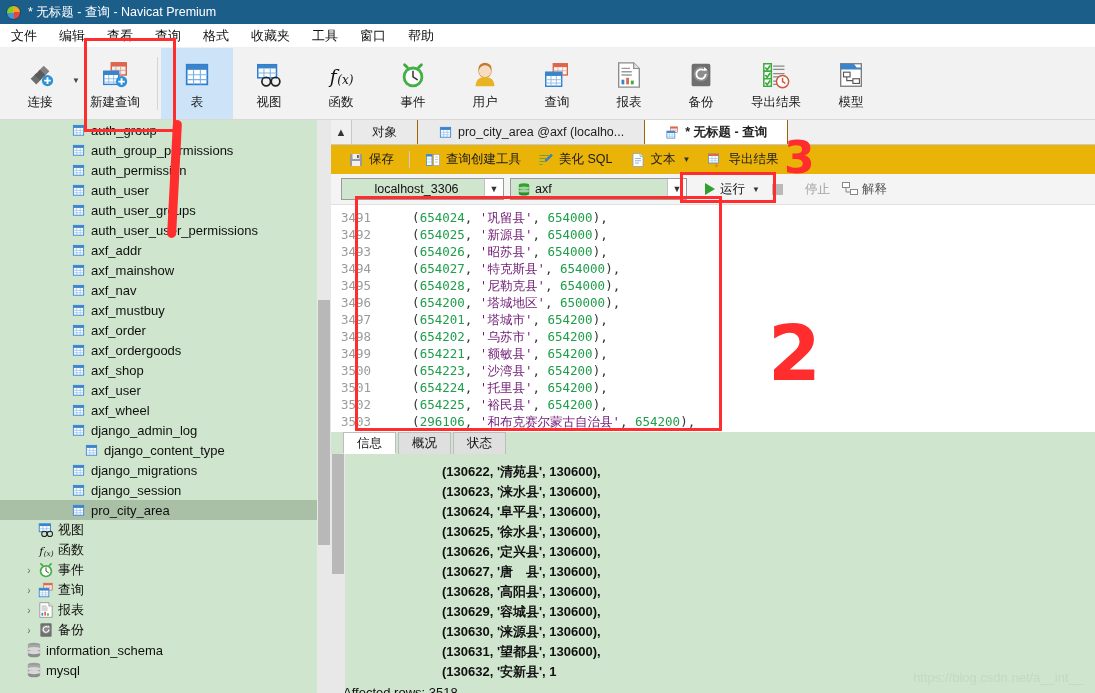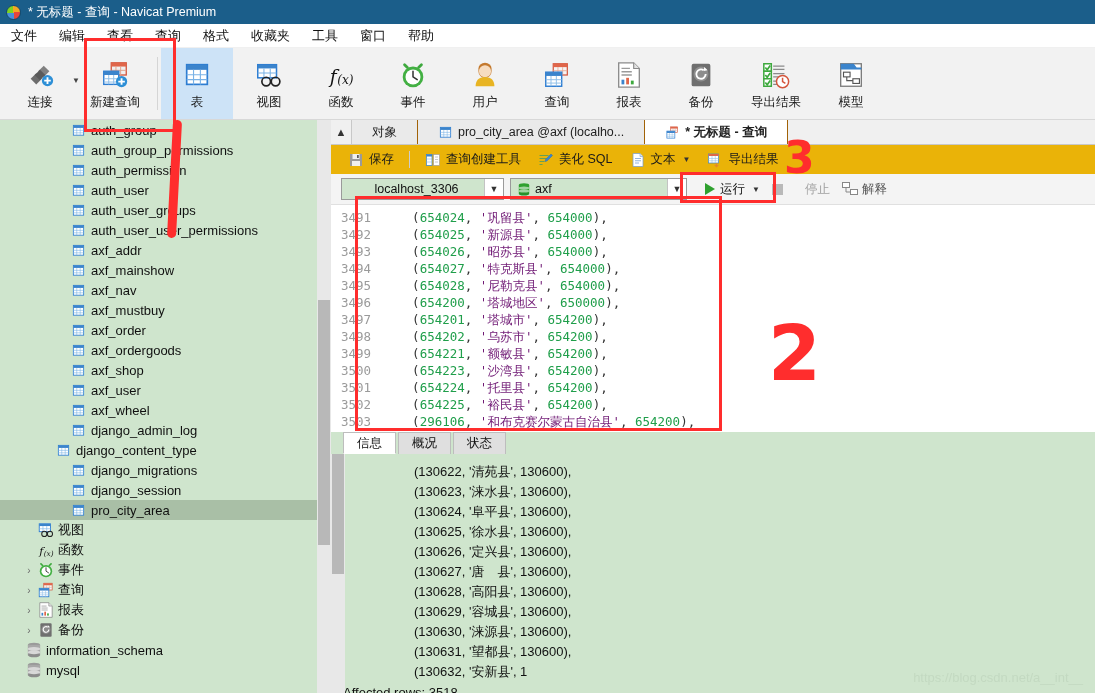--- a/index.html
+++ b/index.html
@@ -154,21 +154,21 @@
   .rtabs { height: 22px; display: flex; align-items: stretch; font-size: 12.5px; padding-left: 12px; }
   .rtab {
     padding: 0 13px; display: flex; align-items: center; background: #dfdfdf;
     border: 1px solid #bdbdbd; border-bottom: none; color: #111; margin-right: 2px; cursor: default;
   }
   .rtab.active { background: #ffffff; border-bottom: 1px solid #ffffff; }
   .rbody {
     flex: 1; background: #cfe5cd; font-size: 13px; color: #111;
     padding: 8px 0 0 0; overflow: hidden; position: relative;
   }
-  .rbody .rline { height: 20px; line-height: 20px; padding-left: 83px; white-space: pre; }
+  .rbody .rline { height: 20px; line-height: 20px; padding-left: 111px; white-space: pre; font-weight: bold; }
   .rbody .rfoot { height: 21px; line-height: 21px; padding-left: 12px; white-space: pre; }
   .r-scroll { position: absolute; left: 0; top: 0; width: 14px; height: 100%; background: #e8e8e8; }
   .r-thumb { position: absolute; left: 1px; width: 12px; background: #b8b8b8; }
 
   .watermark {
     position: absolute; right: 12px; bottom: 8px;
     font-size: 13px; color: #c3d9c1; white-space: nowrap;
   }
 
   
@@ -522,21 +522,21 @@
             <span class="arrow"></span>
             <span class="tico">
               <svg width="15" height="15" viewBox="0 0 32 32">
                 <rect x="5" y="5" width="22" height="21" fill="#fff" stroke="#2d7dd2" stroke-width="1.8"></rect>
                 <rect x="5" y="5" width="22" height="5.5" fill="#3b84cc"></rect>
                 <path d="M12.3 10.5 v15.5 M19.6 10.5 v15.5 M5 15.7 h22 M5 20.9 h22" stroke="#79b2e6" stroke-width="1.2"></path>
               </svg>
             </span>
             <span class="tlbl">django_admin_log</span>
           </div>
-          <div class="tnode" style="padding-left: 40px;">
+          <div class="tnode" style="padding-left: 68px;">
             <span class="arrow"></span>
             <span class="tico">
               <svg width="15" height="15" viewBox="0 0 32 32">
                 <rect x="5" y="5" width="22" height="21" fill="#fff" stroke="#2d7dd2" stroke-width="1.8"></rect>
                 <rect x="5" y="5" width="22" height="5.5" fill="#3b84cc"></rect>
                 <path d="M12.3 10.5 v15.5 M19.6 10.5 v15.5 M5 15.7 h22 M5 20.9 h22" stroke="#79b2e6" stroke-width="1.2"></path>
               </svg>
             </span>
             <span class="tlbl">django_content_type</span>
           </div>

